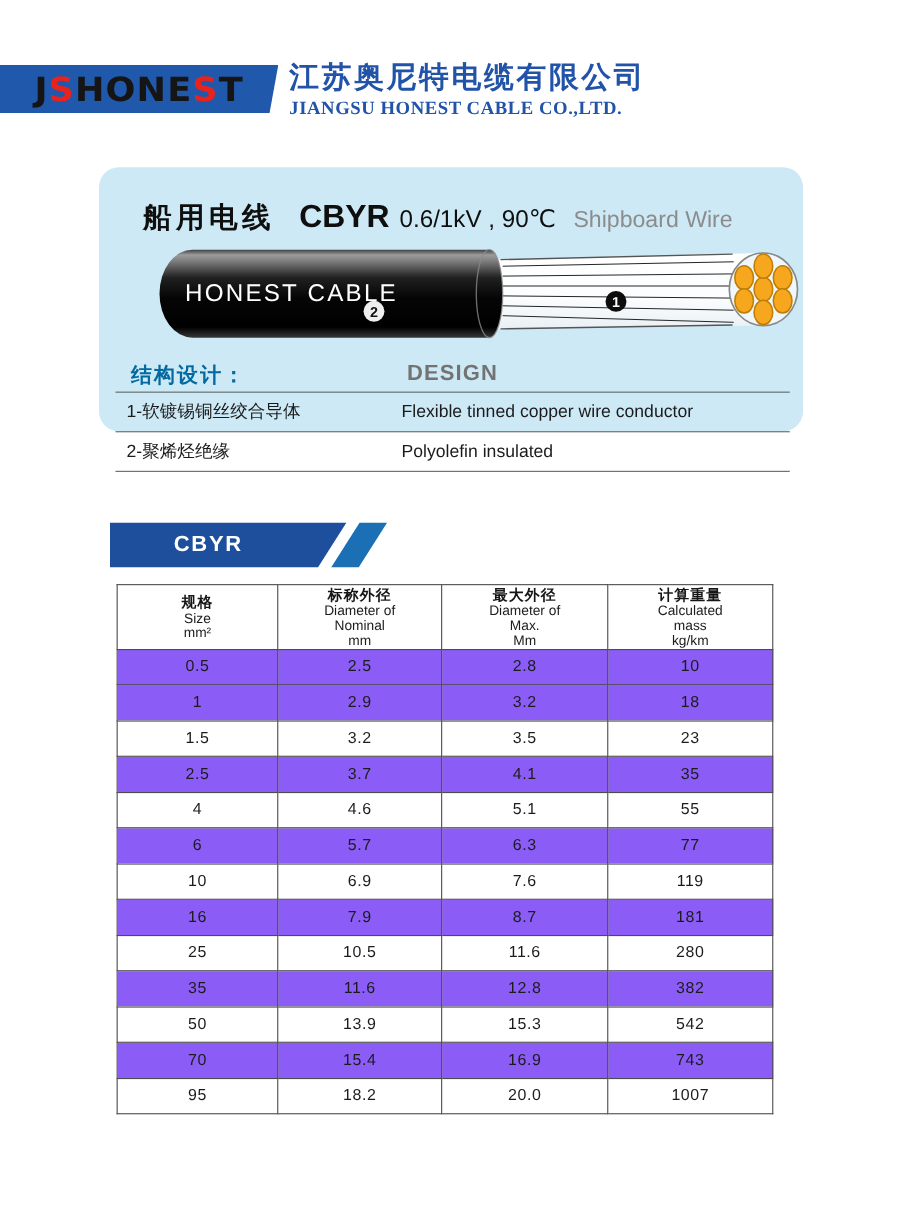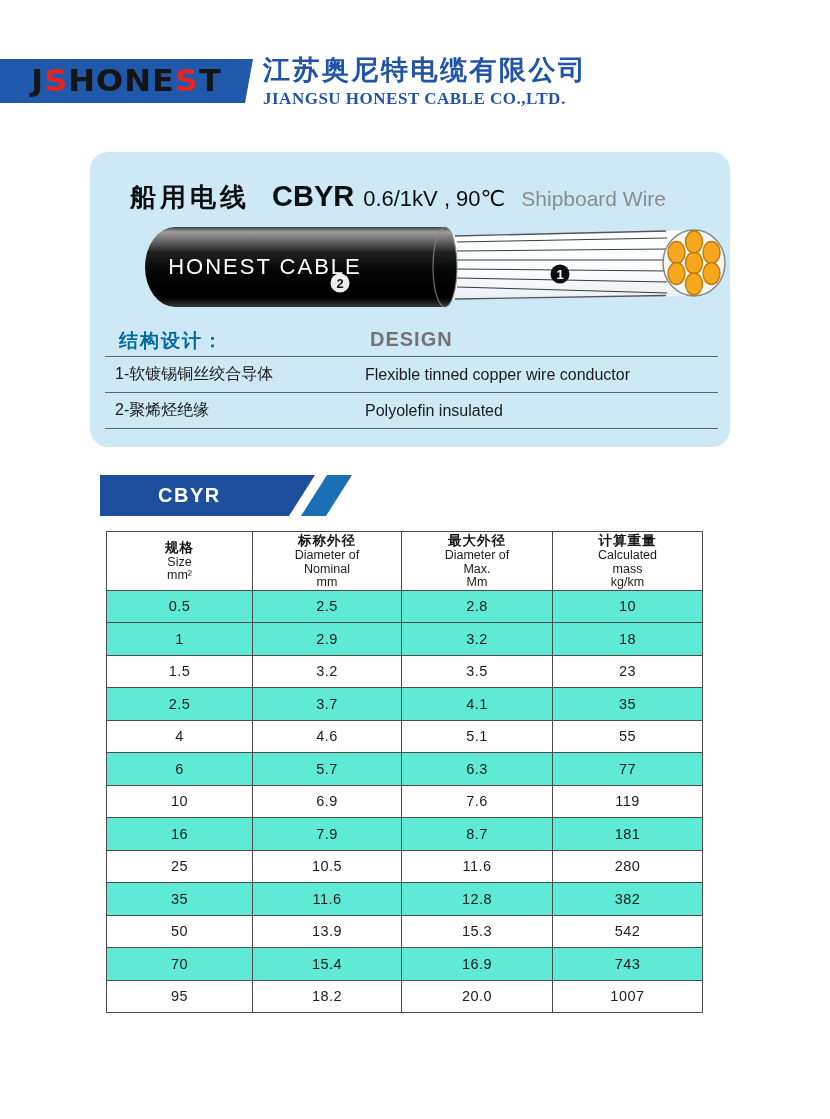--- a/index.html
+++ b/index.html
@@ -20,21 +20,21 @@
     font-family:"DejaVu Sans",sans-serif; font-weight:bold; font-size:32px;
     letter-spacing:1px; transform:scaleY(.95); white-space:nowrap;
   }
   .company { position:absolute; left:263px; top:52px; }
   .company-zh { color:#2153a8; font-size:27px; font-weight:bold; letter-spacing:2.5px; white-space:nowrap; }
   .company-en { color:#2153a8; font-family:"Liberation Serif","DejaVu Serif",serif;
     font-size:17px; font-weight:bold; letter-spacing:.5px; margin-top:1px; white-space:nowrap; }
 
   
   .panel {
-    position:absolute; left:90px; top:152px; width:640px; height:295px;
+    position:absolute; left:90px; top:152px; width:640px; height:240px;
     background:#cde9f6; border-radius:18px;
   }
   .panel-title { position:absolute; left:40px; top:28px; display:flex; align-items:baseline; white-space:nowrap; }
   .pt-zh { font-size:26px; font-weight:bold; letter-spacing:4px; color:#0f0f0f; }
   .pt-model { font-size:29px; font-weight:bold; color:#0f0f0f; margin-left:22px; }
   .pt-rating { font-size:22px; font-weight:normal; color:#0f0f0f; margin-left:9px; }
   .pt-en { font-size:21px; color:#8c8c8c; margin-left:16px; }
 
   .cable-svg { position:absolute; left:25px; top:62px; width:615px; height:106px; }
 
@@ -58,21 +58,21 @@
   
   .spec-table {
     position:absolute; left:106px; top:531px;
     border-collapse:collapse; table-layout:fixed; color:#1c1c1c;
   }
   .spec-table th, .spec-table td { border:1px solid #4c4c4c; text-align:center; padding:0; }
   .spec-table th { height:48px; vertical-align:middle; font-weight:normal; background:#ffffff; }
   .th-zh { font-size:13.5px; line-height:17px; letter-spacing:1px; font-weight:bold; color:#161616; }
   .th-en { font-size:12.5px; line-height:13.5px; color:#1c1c1c; }
   .spec-table td { height:31.5px; font-size:14.5px; letter-spacing:.5px; background:#ffffff; }
-  .spec-table tr.alt td { background:#5eead4; }
+  .spec-table tr.alt td { background:#8b5cf6; }
 </style>
 </head>
 <body>
 
 <div class="page">
 
   <div class="logo-banner">
     <div class="logo-text"><span style="color: rgb(21, 21, 21);">J</span><span style="color: rgb(232, 35, 29);">S</span><span style="color: rgb(21, 21, 21);">H</span><span style="color: rgb(21, 21, 21);">O</span><span style="color: rgb(21, 21, 21);">N</span><span style="color: rgb(21, 21, 21);">E</span><span style="color: rgb(232, 35, 29);">S</span><span style="color: rgb(21, 21, 21);">T</span></div>
   </div>
   <div class="company">

